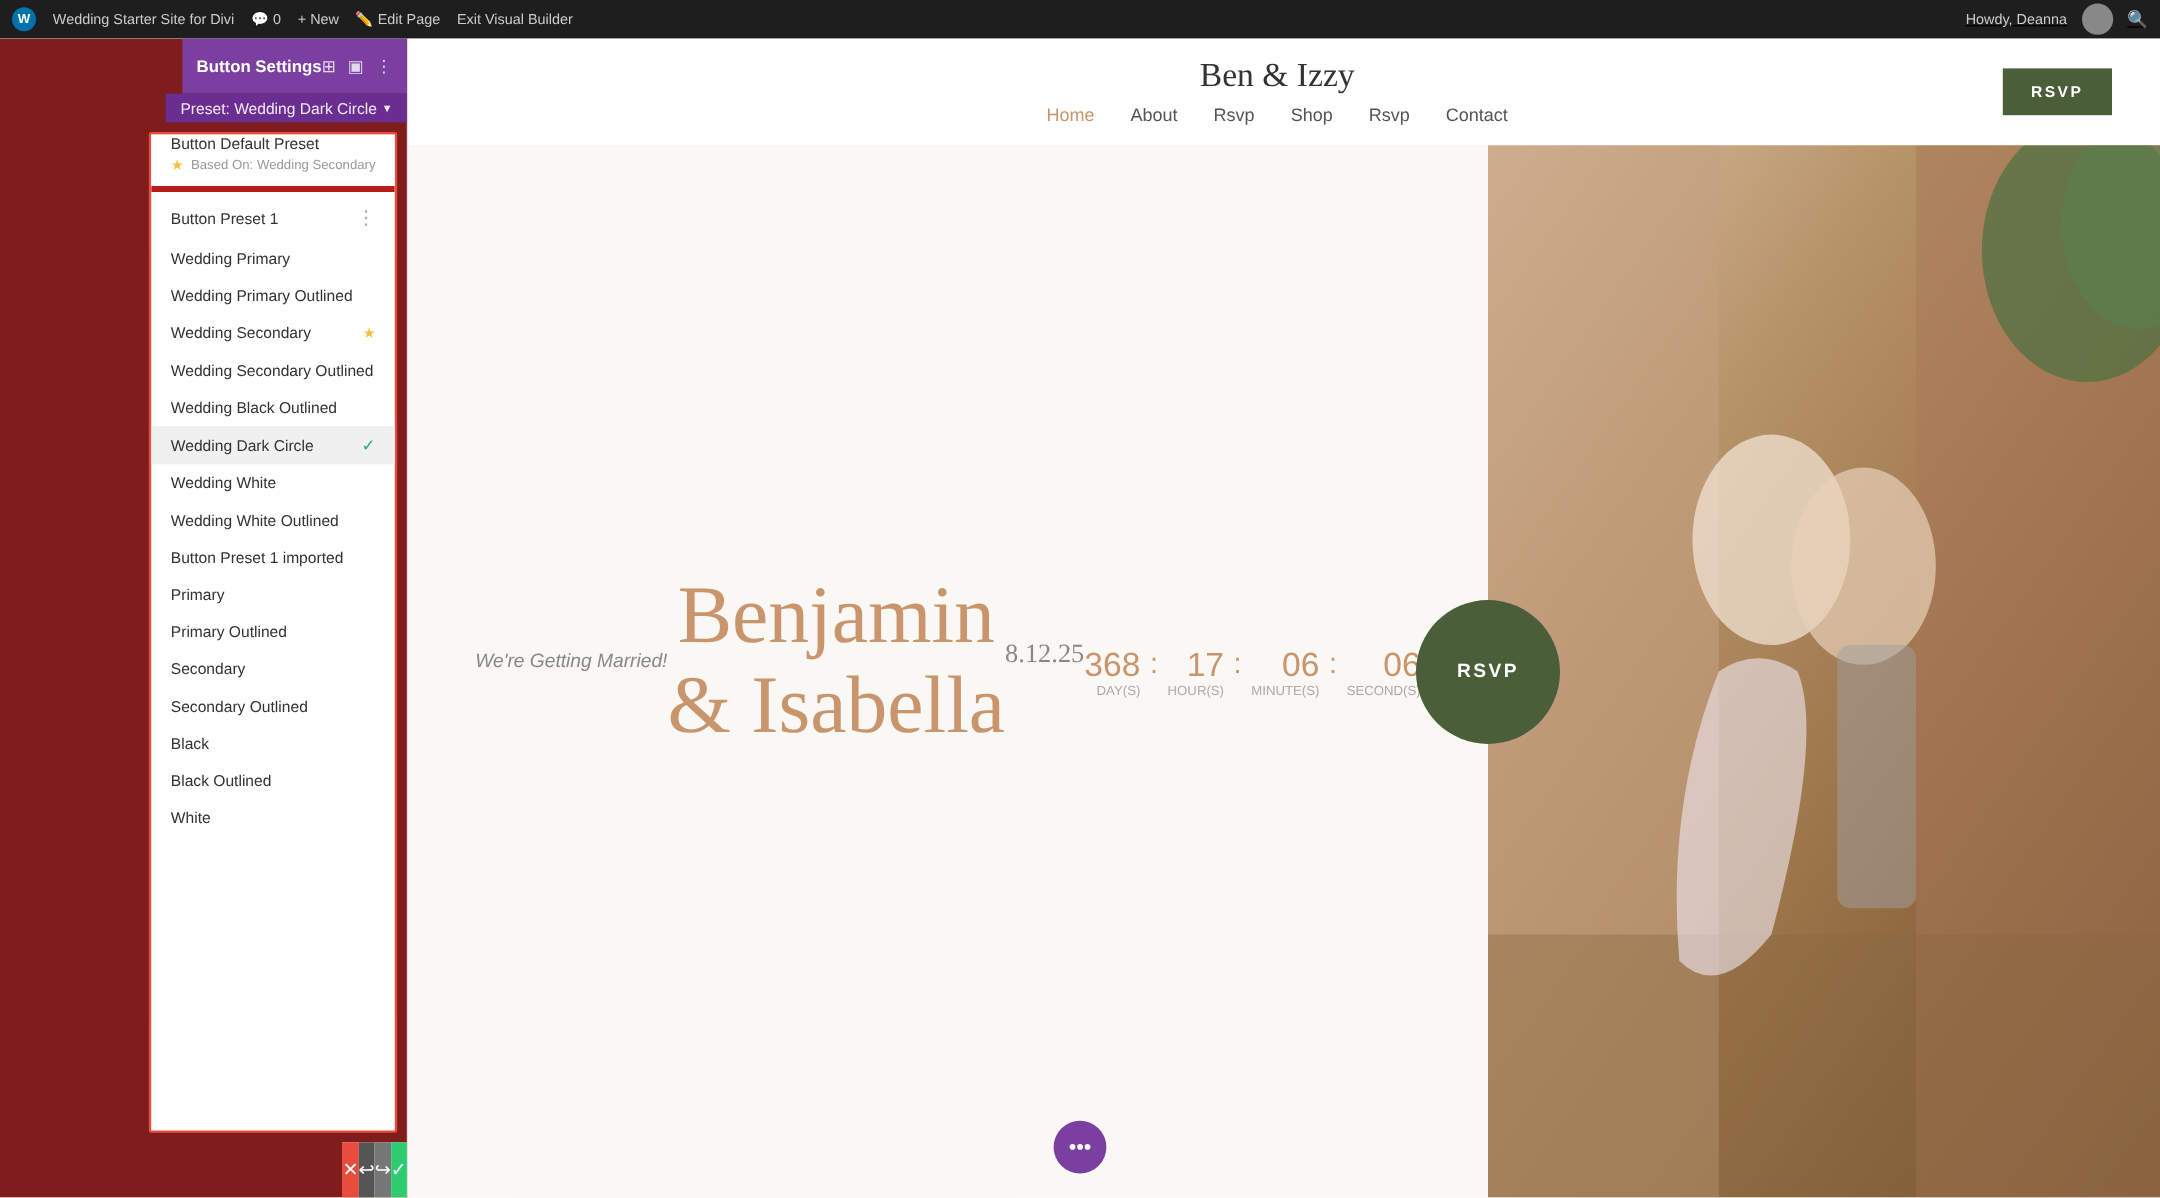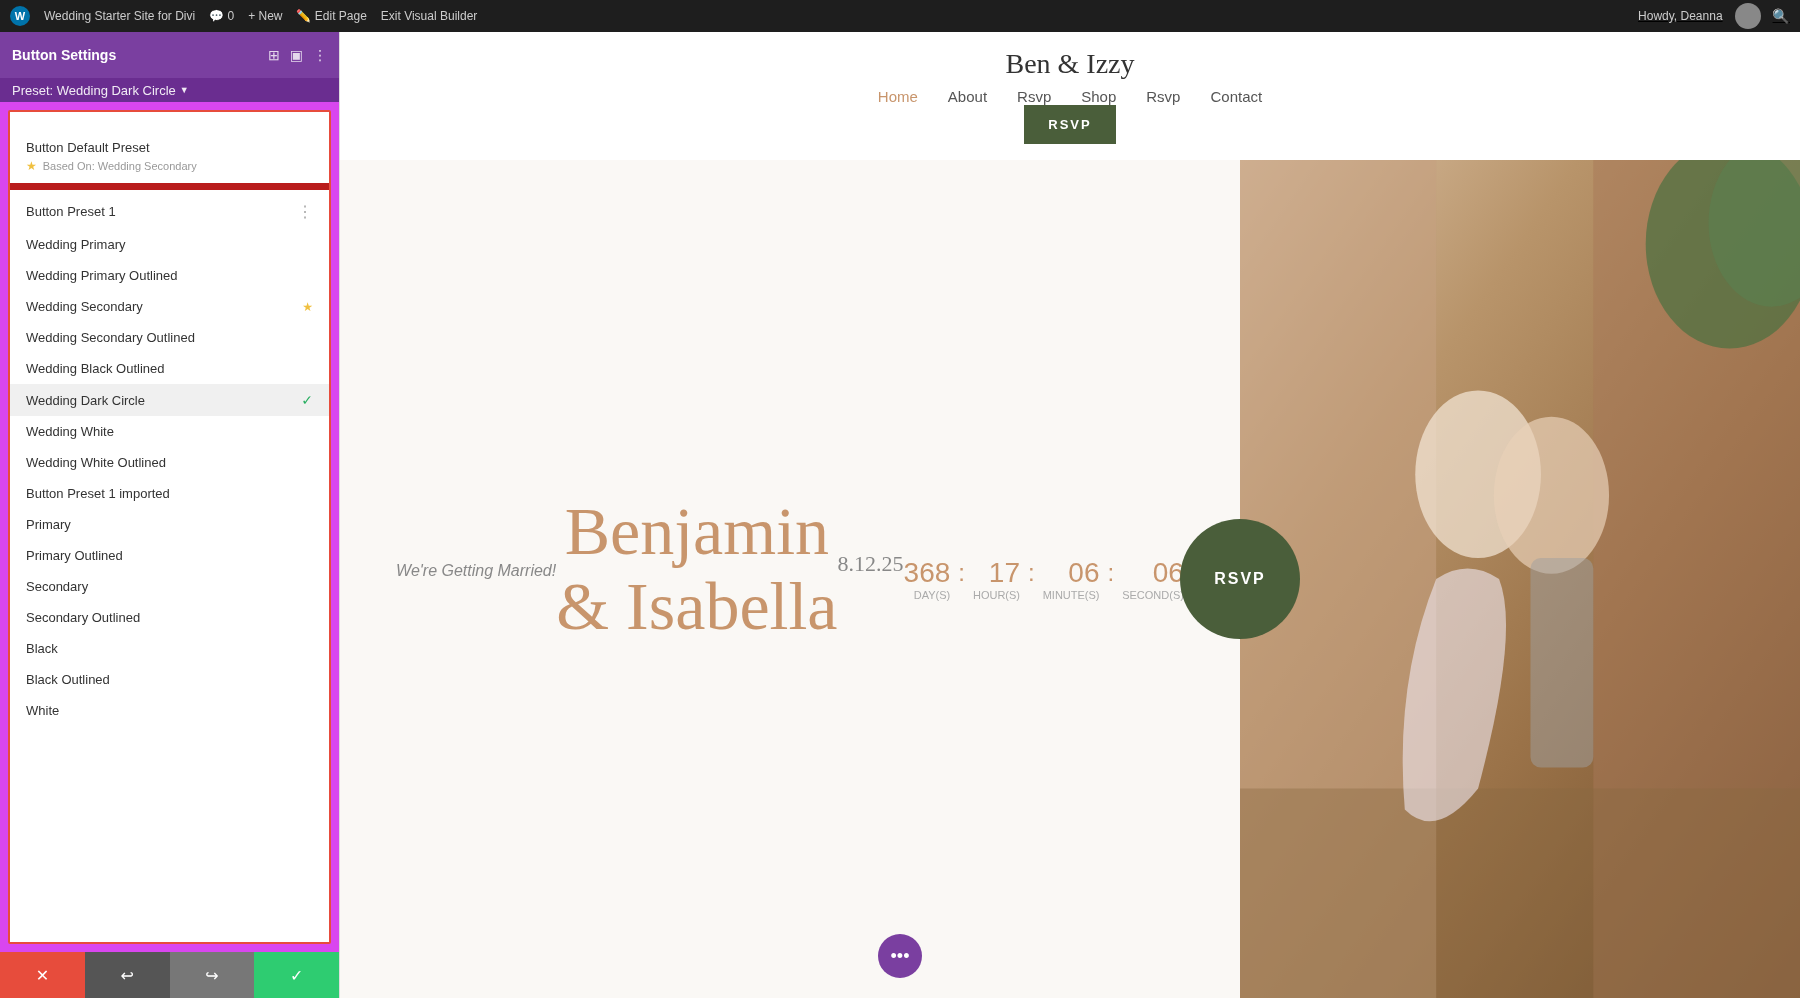--- a/index.html
+++ b/index.html
@@ -65,26 +65,27 @@
     
     .main-content {
       display: flex;
       flex: 1;
       overflow: hidden;
     }
 
     
     .left-panel {
       width: 340px;
-      background: #d946ef;
+      background: #7f1d1d;
       display: flex;
       flex-direction: column;
       flex-shrink: 0;
       border-right: 1px solid #ddd;
       position: relative;
+      align-items: flex-end;
     }
 
     
     .panel-header {
       background: #7a3fa0;
       color: white;
       padding: 0 12px;
       height: 46px;
       display: flex;
       align-items: center;
@@ -131,22 +132,22 @@
       flex: 1;
       overflow-y: auto;
       background: white;
       border: 2px solid #e74c3c;
       margin: 8px;
       border-radius: 2px;
     }
 
     
     .default-preset-section {
-      padding: 28px 16px 10px;
-      border-bottom: 7px solid #b91c1c;
+      padding: 0 16px 10px;
+      border-bottom: 5px solid #b91c1c;
       background: white;
     }
     .default-preset-label {
       font-size: 13px;
       font-weight: 500;
       color: #333;
     }
     .based-on-row {
       display: flex;
       align-items: center;
@@ -237,21 +238,20 @@
     }
 
     
     .site-header {
       background: white;
       padding: 16px 40px;
       display: flex;
       align-items: center;
       justify-content: space-between;
       box-shadow: 0 1px 3px rgba(0,0,0,0.05);
-      flex-direction: column;
     }
     .site-logo {
       font-size: 28px;
       font-family: Georgia, serif;
       color: #333;
       font-weight: normal;
     }
     .site-nav {
       display: flex;
       align-items: center;

